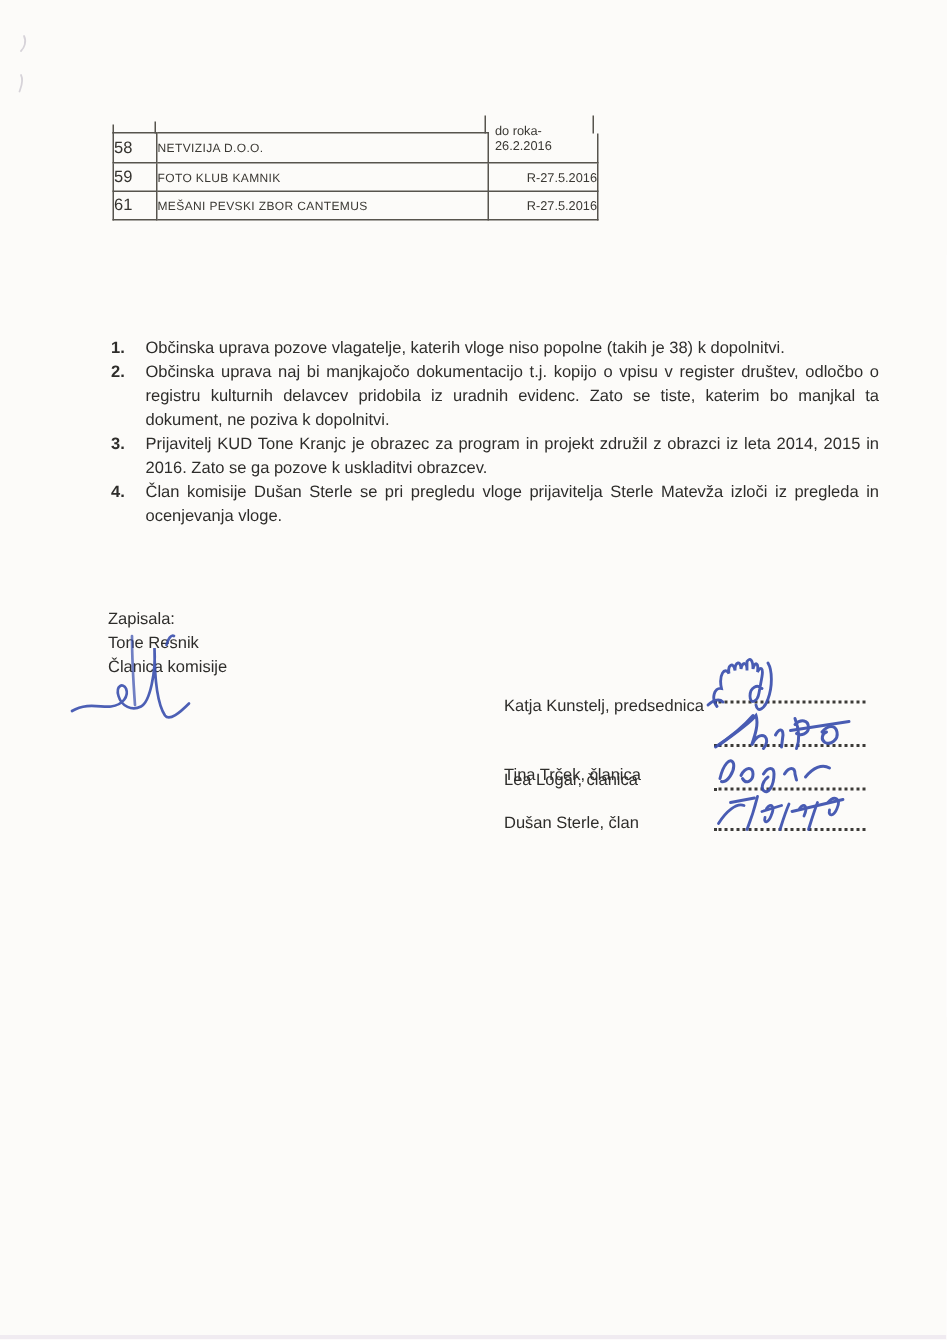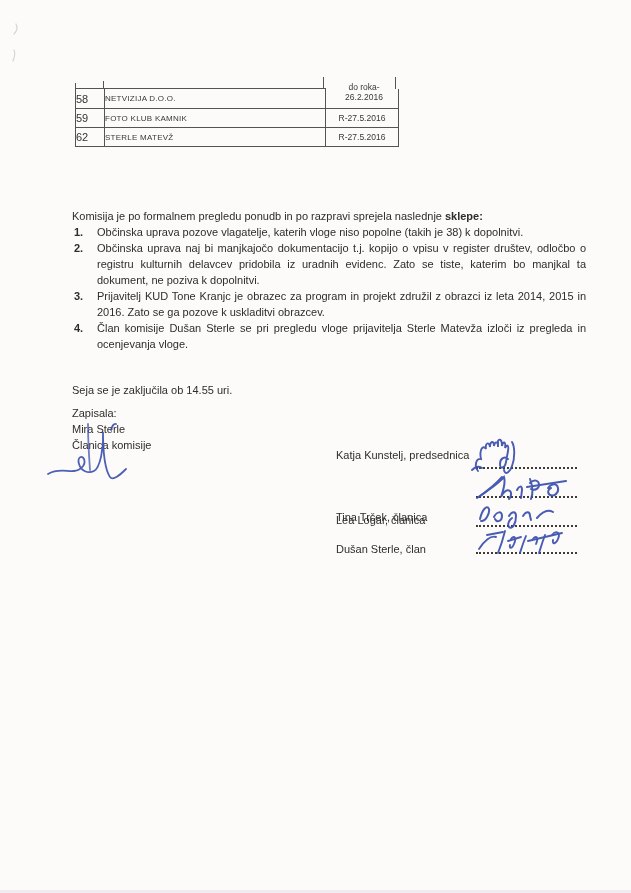--- a/index.html
+++ b/index.html
@@ -27,25 +27,25 @@
     table-layout:fixed;
   }
   table.applications td{
     border:1px solid var(--tborder);
     padding:0;
     vertical-align:middle;
     overflow:visible;
   }
   td.c-num{width:28px;height:18px;padding-right:5px;font-size:11px;color:#35332f;}
   td.c-name{width:220px;font-size:8px;letter-spacing:.25px;padding-left:5px;color:#3a3833;margin-left:20px;}
-  td.c-date{width:72px;font-size:8.5px;text-align:center;padding-right:4px;color:#3a3833;}
+  td.c-date{width:72px;font-size:8.5px;text-align:right;padding-right:4px;color:#3a3833;}
   tr.r0 td{height:19px;}
   td.c-date.first{border-top:none;text-align:left;vertical-align:top;}
   td.c-date.first .twoLine{margin-top:-7px;padding-left:4px;line-height:10.5px;font-size:8.5px;}
-  td.c-date.first .twoLine span{display:block;text-align:center;}
+  td.c-date.first .twoLine span{display:block;}
   .tick{position:absolute;width:1px;background:var(--tborder);}
   
   .intro{position:absolute;left:72px;top:197px;width:520px;font-size:11px;line-height:16px;}
   .intro strong{margin-left:3px;font-weight:700;}
   .list{position:absolute;left:74px;top:224px;width:512px;}
   .li{display:flex;align-items:flex-start;}
   .li-num{flex:0 0 23px;font-size:11px;line-height:16px;font-weight:700;}
   .li-text{flex:1;font-size:11px;line-height:16px;text-align:justify;}
   .closing{position:absolute;left:72px;top:371px;font-size:11px;line-height:16px;}
   .recorder{position:absolute;left:72px;top:405px;font-size:11px;line-height:16px;}
@@ -79,58 +79,56 @@
             <span>26.2.2016</span>
           </div>
         </td>
       </tr>
       <tr>
         <td class="c-num">59</td>
         <td class="c-name">FOTO KLUB KAMNIK</td>
         <td class="c-date">R-27.5.2016</td>
       </tr>
       <tr>
-        <td class="c-num">62</td>
-        <td class="c-name">STERLE MATEVŽ</td>
+        <td class="c-num">61</td>
+        <td class="c-name">MEŠANI PEVSKI ZBOR CANTEMUS</td>
         <td class="c-date">R-27.5.2016</td>
       </tr>
     </tbody>
       </table>
   </div>
 
-  <p class="intro"><span>Komisija je po formalnem pregledu ponudb in po razpravi sprejela naslednje</span><strong>sklepe:</strong></p>
 
   <div class="list">
     <div class="li">
       <span class="li-num">1.</span>
       <div class="li-text">Občinska uprava pozove vlagatelje, katerih vloge niso popolne (takih je 38) k dopolnitvi.</div>
     </div>
     <div class="li">
       <span class="li-num">2.</span>
       <div class="li-text">Občinska uprava naj bi manjkajočo dokumentacijo t.j. kopijo o vpisu v register društev, odločbo o registru kulturnih delavcev pridobila iz uradnih evidenc. Zato se tiste, katerim bo manjkal ta dokument, ne poziva k dopolnitvi.</div>
     </div>
     <div class="li">
       <span class="li-num">3.</span>
       <div class="li-text">Prijavitelj KUD Tone Kranjc je obrazec za program in projekt združil z obrazci iz leta 2014, 2015 in 2016. Zato se ga pozove k uskladitvi obrazcev.</div>
     </div>
     <div class="li">
       <span class="li-num">4.</span>
       <div class="li-text">Član komisije Dušan Sterle se pri pregledu vloge prijavitelja Sterle Matevža izloči iz pregleda in ocenjevanja vloge.</div>
     </div>
   </div>
 
-  <p class="closing">Seja se je zaključila ob 14.55 uri.</p>
 
   <div class="recorder">
     <div>Zapisala:</div>
-    <div>Mira Sterle</div>
+    <div>Tone Resnik</div>
     <div>Članica komisije</div>
   </div>
 
-  <span class="sig-label" style="top:448px;">Katja Kunstelj, predsednica</span>
+  <span class="sig-label" style="top:464px;">Katja Kunstelj, predsednica</span>
   <span class="sig-label" style="top:510px;">Tina Trček, članica</span>
   <span class="sig-label" style="top:513px;">Lea Logar, članica</span>
   <span class="sig-label" style="top:542px;">Dušan Sterle, član</span>
 
   <div class="dotline" style="top:467px;"></div>
   <div class="dotline" style="top:496px;"></div>
   <div class="dotline" style="top:525px;"></div>
   <div class="dotline" style="top:552px;"></div>
 
   <svg class="overlay" width="631" height="893" viewBox="0 0 631 893">

